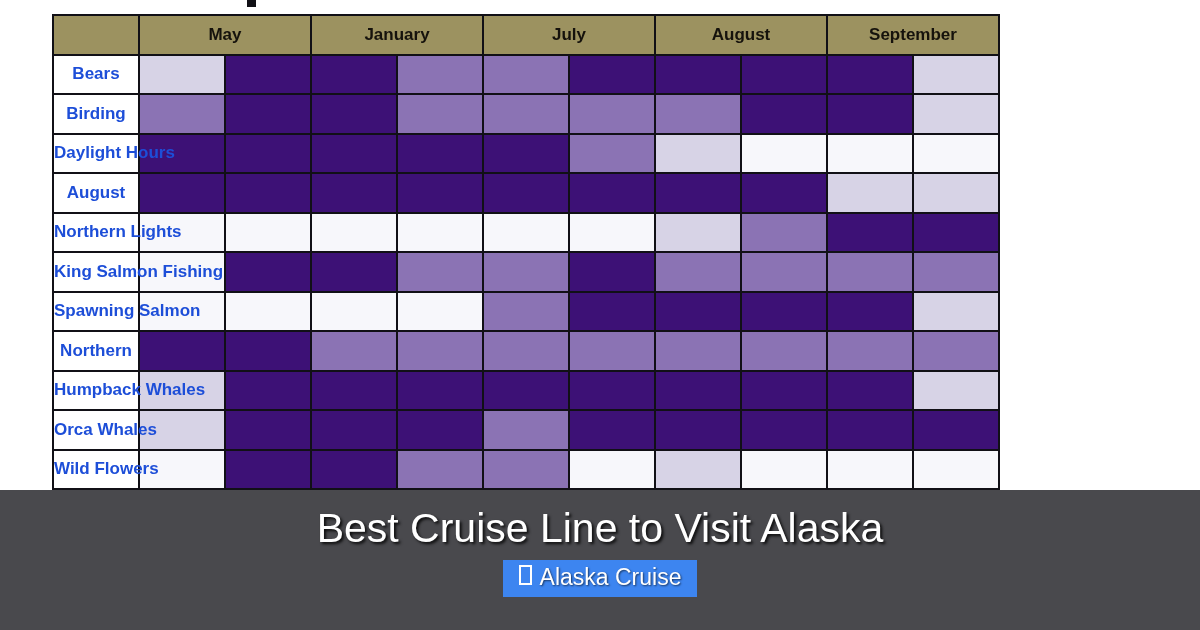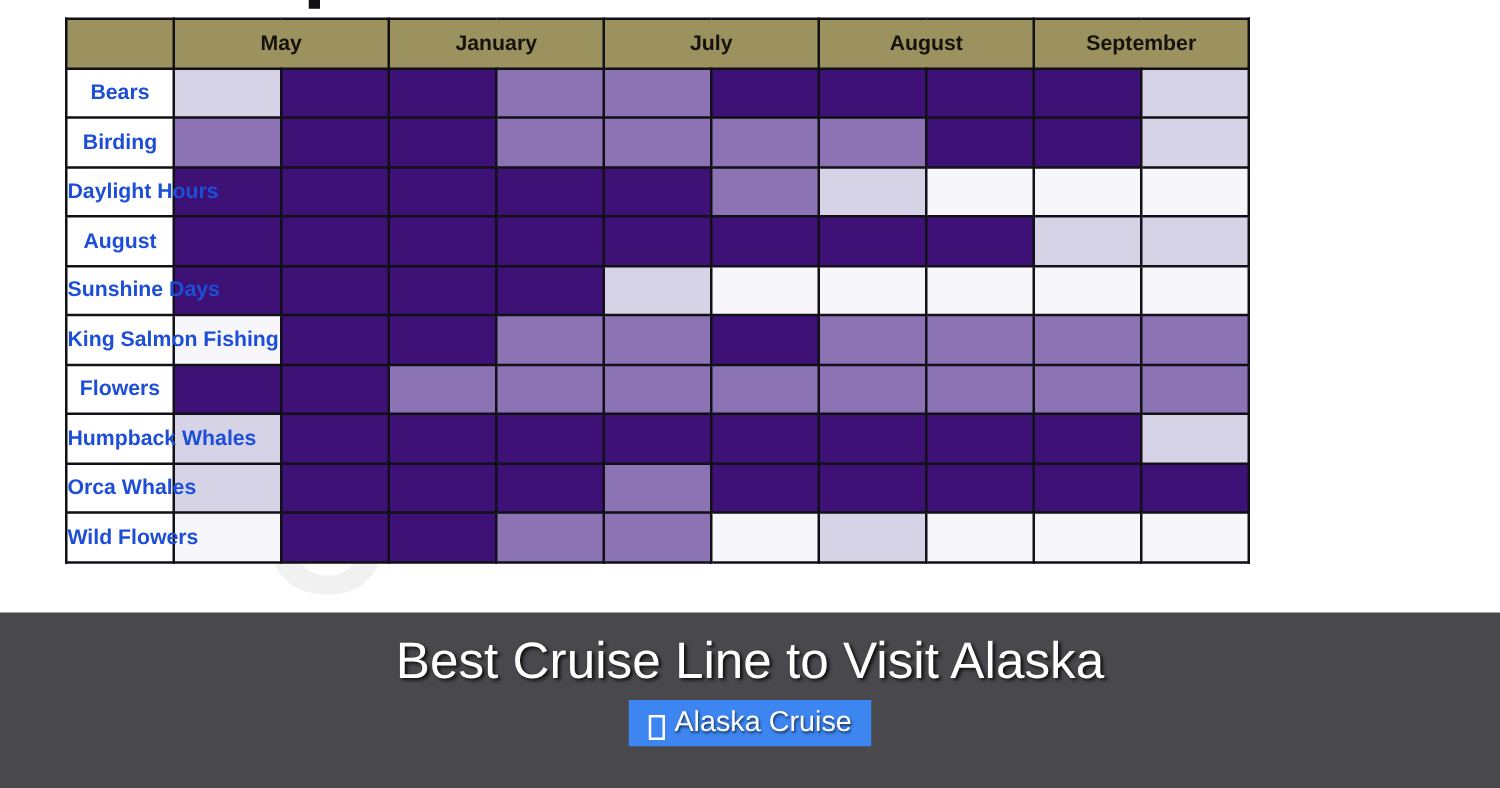--- a/index.html
+++ b/index.html
@@ -134,21 +134,21 @@
     white-space: nowrap;
   }
 
   #source-badge {
     margin-top: 9px;
     background: #3d85f0;
     color: #ffffff;
     font-size: 23px;
     padding: 4px 16px 6px 16px;
     display: inline-flex;
-    align-items: flex-end;
+    align-items: flex-start;
     gap: 8px;
     white-space: nowrap;
     text-shadow: 1px 1px 2px rgba(0,0,0,0.6);
   }
   #source-badge .tofu {
     display: inline-block;
     width: 13px;
     height: 20px;
     border: 2px solid #ffffff;
     background: transparent;
@@ -227,47 +227,60 @@
           <td class="half lvl-high month-start"></td>
           <td class="half lvl-high"></td>
           <td class="half lvl-high month-start"></td>
           <td class="half lvl-high"></td>
           <td class="half lvl-high month-start"></td>
           <td class="half lvl-high"></td>
           <td class="half lvl-low month-start"></td>
           <td class="half lvl-low"></td>
         </tr>
         <tr>
-          <td class="row-label">Sunshine Days</td>
-          <td class="half lvl-high month-start"></td>
-          <td class="half lvl-high"></td>
-          <td class="half lvl-high month-start"></td>
-          <td class="half lvl-high"></td>
-          <td class="half lvl-low month-start"></td>
-          <td class="half lvl-none"></td>
-          <td class="half lvl-none month-start"></td>
-          <td class="half lvl-none"></td>
-          <td class="half lvl-none month-start"></td>
-          <td class="half lvl-none"></td>
+          <td class="row-label">Northern Lights</td>
+          <td class="half lvl-none month-start"></td>
+          <td class="half lvl-none"></td>
+          <td class="half lvl-none month-start"></td>
+          <td class="half lvl-none"></td>
+          <td class="half lvl-none month-start"></td>
+          <td class="half lvl-none"></td>
+          <td class="half lvl-low month-start"></td>
+          <td class="half lvl-mid"></td>
+          <td class="half lvl-high month-start"></td>
+          <td class="half lvl-high"></td>
         </tr>
         <tr>
           <td class="row-label">King Salmon Fishing</td>
           <td class="half lvl-none month-start"></td>
           <td class="half lvl-high"></td>
           <td class="half lvl-high month-start"></td>
           <td class="half lvl-mid"></td>
           <td class="half lvl-mid month-start"></td>
           <td class="half lvl-high"></td>
           <td class="half lvl-mid month-start"></td>
           <td class="half lvl-mid"></td>
           <td class="half lvl-mid month-start"></td>
           <td class="half lvl-mid"></td>
         </tr>
         <tr>
-          <td class="row-label">Flowers</td>
+          <td class="row-label">Spawning Salmon</td>
+          <td class="half lvl-none month-start"></td>
+          <td class="half lvl-none"></td>
+          <td class="half lvl-none month-start"></td>
+          <td class="half lvl-none"></td>
+          <td class="half lvl-mid month-start"></td>
+          <td class="half lvl-high"></td>
+          <td class="half lvl-high month-start"></td>
+          <td class="half lvl-high"></td>
+          <td class="half lvl-high month-start"></td>
+          <td class="half lvl-low"></td>
+        </tr>
+        <tr>
+          <td class="row-label">Northern</td>
           <td class="half lvl-high month-start"></td>
           <td class="half lvl-high"></td>
           <td class="half lvl-mid month-start"></td>
           <td class="half lvl-mid"></td>
           <td class="half lvl-mid month-start"></td>
           <td class="half lvl-mid"></td>
           <td class="half lvl-mid month-start"></td>
           <td class="half lvl-mid"></td>
           <td class="half lvl-mid month-start"></td>
           <td class="half lvl-mid"></td>

